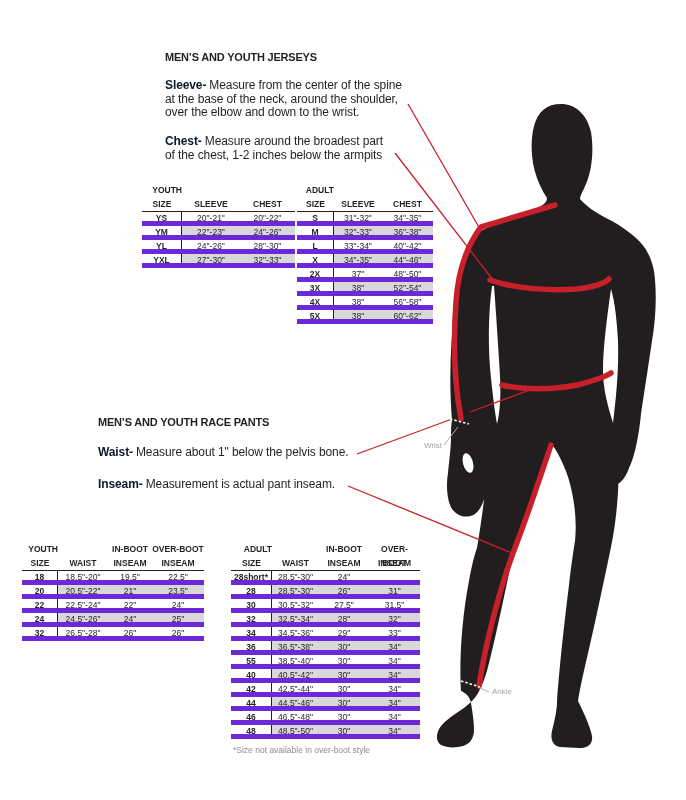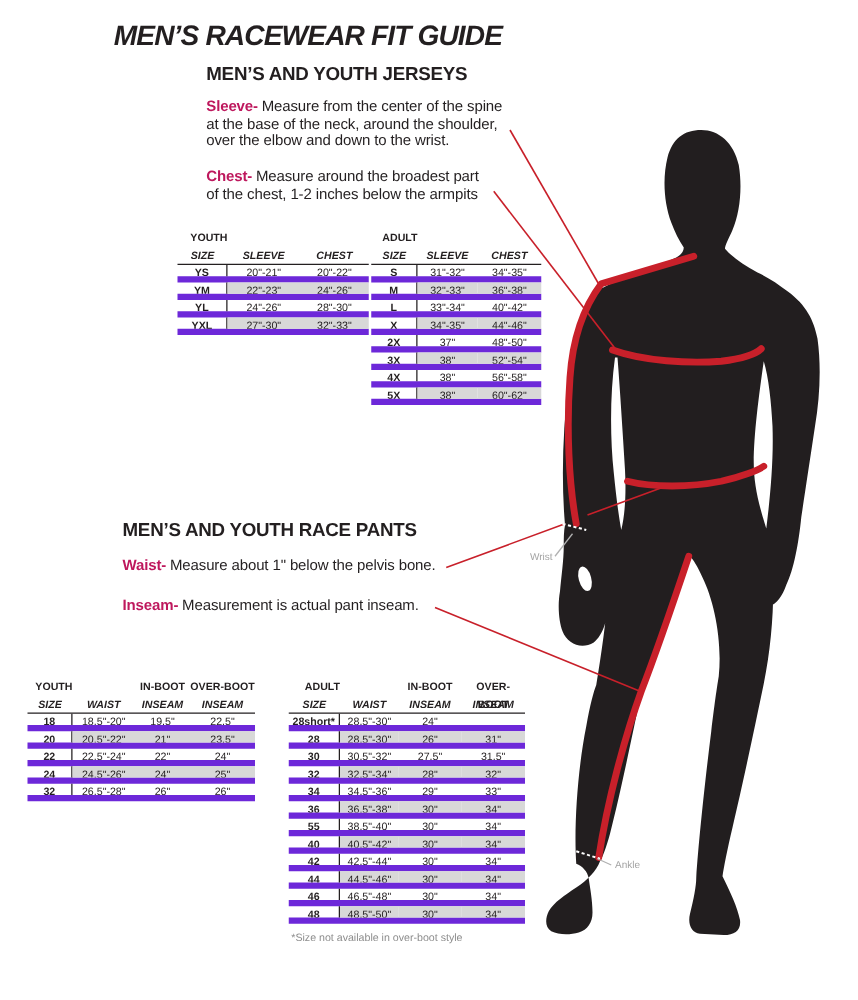--- a/index.html
+++ b/index.html
@@ -2,34 +2,34 @@
 <html><head>
 <meta charset="utf-8">
 <style>
   html,body{margin:0;padding:0;background:#fff;}
   .canvas{position:relative;width:686px;height:800px;background:#fff;overflow:hidden;
           font-family:"Liberation Sans",sans-serif;color:#231f20;}
   .fig{position:absolute;inset:0;z-index:0;}
   .content{position:absolute;inset:0;z-index:1;}
   .title{position:absolute;left:91px;top:16px;margin:0;font-size:22.5px;font-weight:bold;
          font-style:italic;letter-spacing:-0.7px;white-space:nowrap;}
-  .sec{position:absolute;margin:0;font-size:15px;font-weight:bold;letter-spacing:-0.2px;white-space:nowrap;}
+  .sec{position:absolute;margin:0;font-size:11px;font-weight:bold;letter-spacing:-0.2px;white-space:nowrap;}
   .sec.jerseys{left:165px;top:51px;}
   .sec.pants{left:98px;top:416px;}
   .para{position:absolute;margin:0;font-size:12px;line-height:13.5px;letter-spacing:-0.1px;}
-  .para .lbl{font-weight:bold;color:#be185d;margin-right:3px;}
+  .para .lbl{font-weight:bold;color:#0f172a;margin-right:3px;}
   .para.sleeve{left:165px;top:79px;width:243px;}
   .para.chest{left:165px;top:135px;width:218px;}
   .para.waist{left:98px;top:446px;white-space:nowrap;}
   .para.inseam{left:98px;top:478px;white-space:nowrap;}
   .tbl{position:absolute;font-size:8.5px;}
   .hrow{display:grid;grid-template-columns:var(--cols);font-weight:bold;height:14px;line-height:14px;}
   .hrow .cell{text-align:center;}
   .hrow.top .cell:first-child{text-align:right;padding-left:3px;}
-  .hrow.main{border-bottom:1.5px solid #231f20;font-style:italic;}
+  .hrow.main{border-bottom:1.5px solid #231f20;}
   .trow{display:grid;grid-template-columns:var(--cols);height:14px;line-height:13px;
         border-bottom:5px solid #6d28d9;box-sizing:border-box;}
   .trow .cell{text-align:center;overflow:hidden;}
   .trow .c0{font-weight:bold;border-right:1px solid #231f20;box-sizing:border-box;}
   .trow.alt .cell:not(.c0){background:#d8d8d8;}
   .tbl.yj{left:142px;top:183px;--cols:40px 58px 55px;}
   .tbl.aj{left:297px;top:183px;--cols:37px 48px 51px;}
   .tbl.yp{left:22px;top:542px;--cols:36px 50px 44px 52px;}
   .tbl.ap{left:231px;top:542px;--cols:41px 47px 50px 51px;}
   .footnote{position:absolute;left:233px;top:745px;font-size:8.5px;color:#8d8d8d;}
@@ -93,21 +93,20 @@
       </g>
 
       <g stroke="#b0b0b0" stroke-width="1" fill="none">
         <path d="M444,445 L458,427"></path>
         <path d="M489,692 L478,687"></path>
       </g>
     </svg>
   </div>
 
   <div class="content">
-    <h1 class="title">MEN’S RACEWEAR FIT GUIDE</h1>
 
     <h2 class="sec jerseys">MEN’S AND YOUTH JERSEYS</h2>
     <p class="para sleeve"><span class="lbl">Sleeve-</span><span>Measure from the center of the spine at the base of the neck, around the shoulder, over the elbow and down to the wrist.</span></p>
     <p class="para chest"><span class="lbl">Chest-</span><span>Measure around the broadest part of the chest, 1-2 inches below the armpits</span></p>
 
     <div class="tbl yj">
       <div class="hrow top">
           <span class="cell">YOUTH</span>
           <span class="cell"></span>
           <span class="cell"></span>

